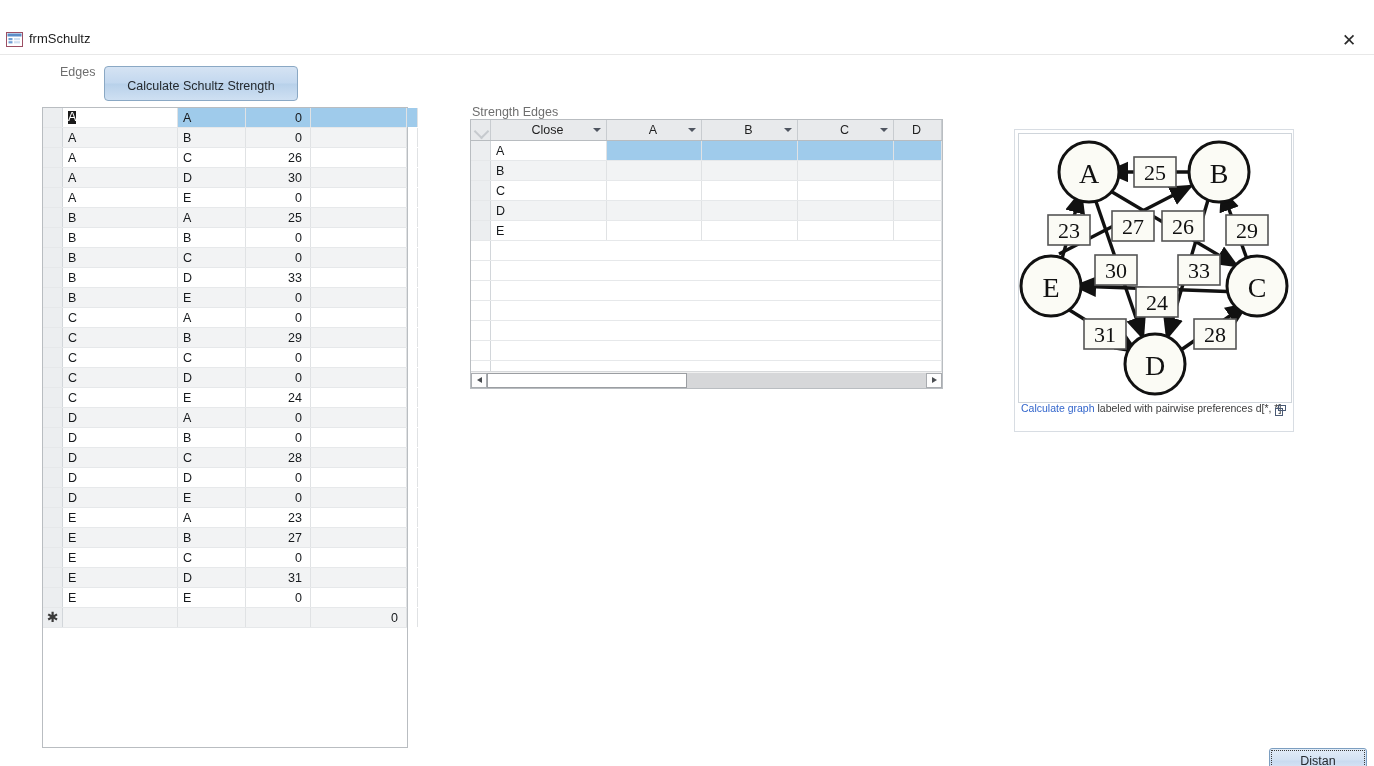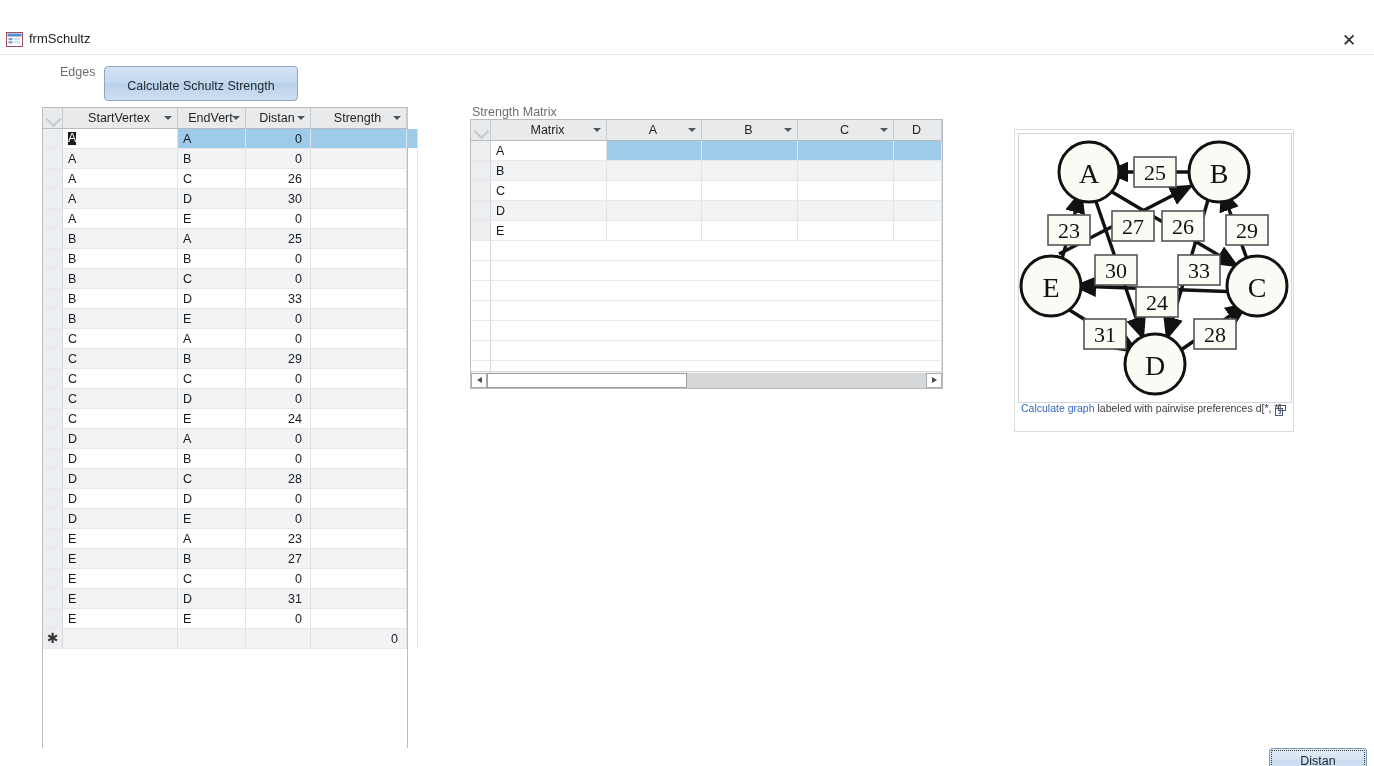--- a/index.html
+++ b/index.html
@@ -323,40 +323,20 @@
       </svg>
     </span>
     <span id="title-text">frmSchultz</span>
     <div id="close-x">✕</div>
   </div>
 
   <div class="form-label" id="edges-label">Edges</div>
   <button id="calc-btn">Calculate Schultz Strength</button>
 
   <div class="datasheet" id="edges-grid">
-    <div class="ds-headrow">
-      <div class="ds-selcorner"></div>
-      <div class="ds-th" style="width:115px;flex:0 0 115px;">
-        <span class="cap">StartVertex</span>
-        <span class="arr"></span>
-      </div>
-      <div class="ds-th" style="width:68px;flex:0 0 68px;">
-        <span class="cap">EndVert</span>
-        <span class="arr"></span>
-      </div>
-      <div class="ds-th" style="width:65px;flex:0 0 65px;">
-        <span class="cap">Distan</span>
-        <span class="arr"></span>
-      </div>
-      <div class="ds-th" style="width:96px;flex:0 0 96px;">
-        <span class="cap">Strength</span>
-        <span class="arr"></span>
-      </div>
-      <div class="ds-th ds-filler"></div>
-    </div>
     <div id="edges-body">
         <div class="ds-row sel">
           <div class="ds-rowsel"></div>
           <div class="ds-td first" style="width: 115px; flex: 0 0 115px;">
             <span class="editcell">A</span>
           </div>
           <div class="ds-td" style="width: 68px; flex: 0 0 68px;">A</div>
           <div class="ds-td num" style="width: 65px; flex: 0 0 65px;">0</div>
           <div class="ds-td num" style="width: 96px; flex: 0 0 96px;"></div>
           <div class="ds-td ds-filler"></div>
@@ -560,26 +540,26 @@
           <div class="ds-td" style="width: 115px; flex: 0 0 115px;"></div>
           <div class="ds-td" style="width: 68px; flex: 0 0 68px;"></div>
           <div class="ds-td num" style="width: 65px; flex: 0 0 65px;"></div>
           <div class="ds-td num" style="width: 96px; flex: 0 0 96px;">0</div>
           <div class="ds-td ds-filler"></div>
         </div>
         <div id="edges-blank" style="height: 100px;"></div>
       </div>
   </div>
 
-  <div class="form-label" id="matrix-label">Strength Matrix</div>
+  <div class="form-label" id="matrix-label">Strength Edges</div>
   <div class="datasheet" id="matrix-grid">
     <div class="ds-headrow">
       <div class="ds-selcorner"></div>
       <div class="ds-th" style="width:116px;flex:0 0 116px;">
-        <span class="cap">Matrix</span>
+        <span class="cap">Close</span>
         <span class="arr"></span>
       </div>
       <div class="ds-th" style="width:95px;flex:0 0 95px;">
         <span class="cap">A</span>
         <span class="arr"></span>
       </div>
       <div class="ds-th" style="width:96px;flex:0 0 96px;">
         <span class="cap">B</span>
         <span class="arr"></span>
       </div>

